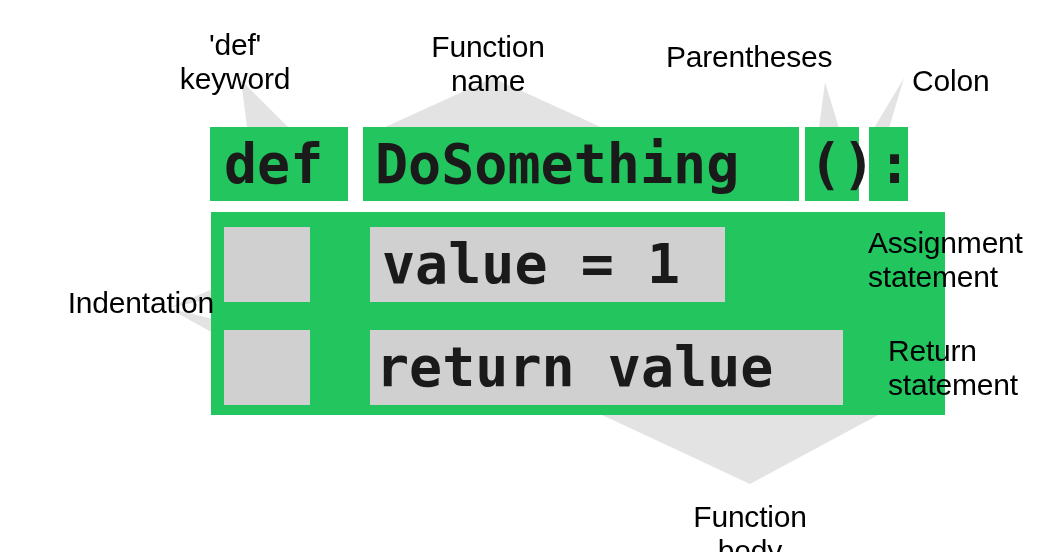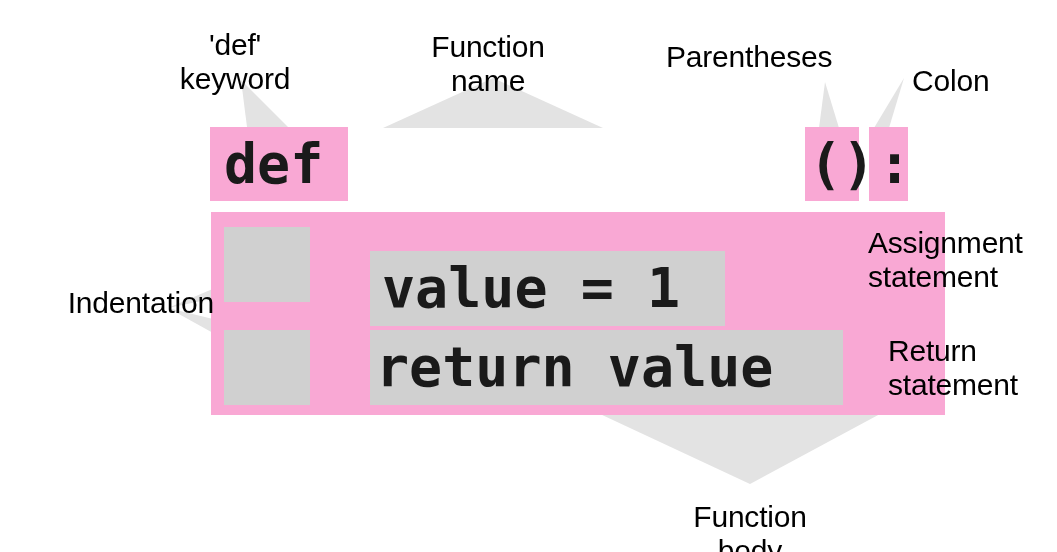--- a/index.html
+++ b/index.html
@@ -43,35 +43,35 @@
     align-items: center;
     justify-content: flex-start;
     font-family: "DejaVu Sans Mono", monospace;
     font-weight: bold;
     font-size: 55px;
     line-height: 1;
     color: #1a1a1a;
     letter-spacing: 0px;
     white-space: pre;
   }
-  .tone-light { background: #f9a8d4; }
+  .tone-light { background: #22c55e; }
   .tone-dark  { background: #d0d0d0; }
 
   
   #box-def        { left:210px; top:127px; width:138px;  height:74px; padding-left:14px; box-sizing:border-box; }
   #box-funcname   { left:363px; top:127px; width:436px;  height:74px; padding-left:12px; box-sizing:border-box; }
   #box-parens     { left:805px; top:127px; width:54px;   height:74px; padding-left:4px;  box-sizing:border-box; }
   #box-colon      { left:869px; top:127px; width:39px;   height:74px; padding-left:9px;  box-sizing:border-box; }
 
   
   #box-body       { left:211px; top:212px; width:734px;  height:203px; }
 
   
   #box-indent1    { left:224px; top:227px; width:86px;  height:75px; }
-  #box-stmt1      { left:370px; top:227px; width:355px; height:75px; padding-left:12px; box-sizing:border-box;margin-top:24px; }
+  #box-stmt1      { left:370px; top:227px; width:355px; height:75px; padding-left:12px; box-sizing:border-box; }
   #box-indent2    { left:224px; top:330px; width:86px;  height:75px; }
   #box-stmt2      { left:370px; top:330px; width:473px; height:75px; padding-left:6px; box-sizing:border-box; }
 </style>
 </head>
 <body>
 
 <div id="canvas">
 
   <div class="ptr" style="left:210px; top:80px;">
     <svg width="80" height="50" viewBox="0 0 80 50">
@@ -123,20 +123,21 @@
   <div class="ptr" style="left:600px; top:414px;">
     <svg width="280" height="72" viewBox="0 0 280 72">
       <polygon points="0,0 280,0 150,70" fill="#e3e3e3"></polygon>
     </svg>
   </div>
 
   <div id="box-body" class="tone-light" style="position:absolute;"></div>
 
   <div id="box-def" class="codebox tone-light">def</div>
 
+  <div id="box-funcname" class="codebox tone-light">DoSomething</div>
 
   <div id="box-parens" class="codebox tone-light">()</div>
 
   <div id="box-colon" class="codebox tone-light">:</div>
 
   <div id="box-indent1" class="codebox tone-dark"></div>
 
   <div id="box-stmt1" class="codebox tone-dark">value = 1</div>
 
   <div id="box-indent2" class="codebox tone-dark"></div>

